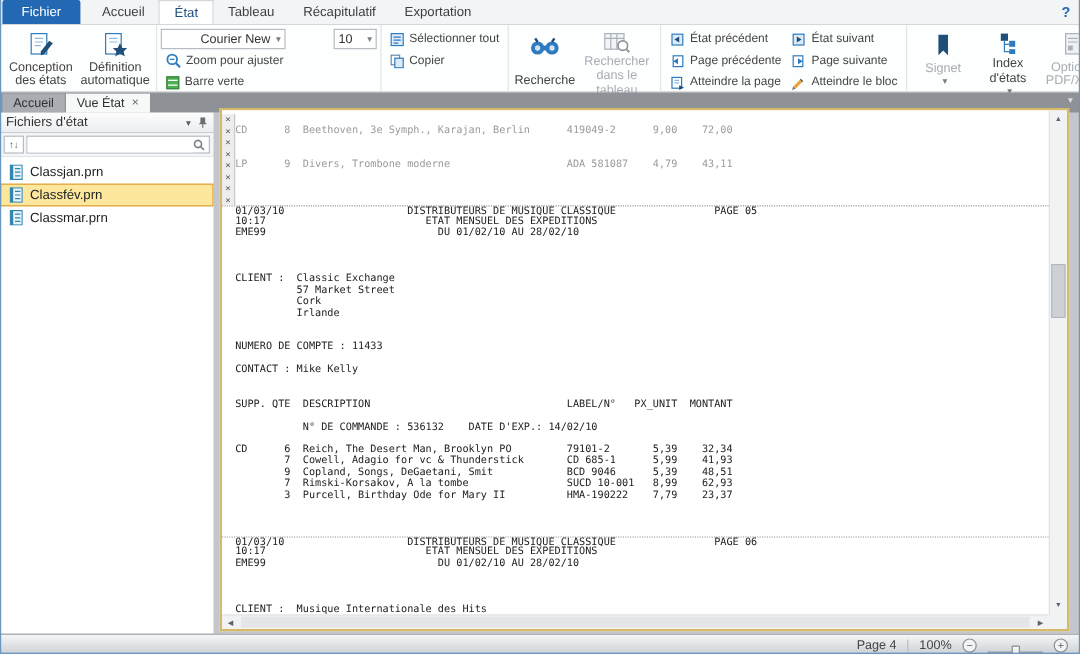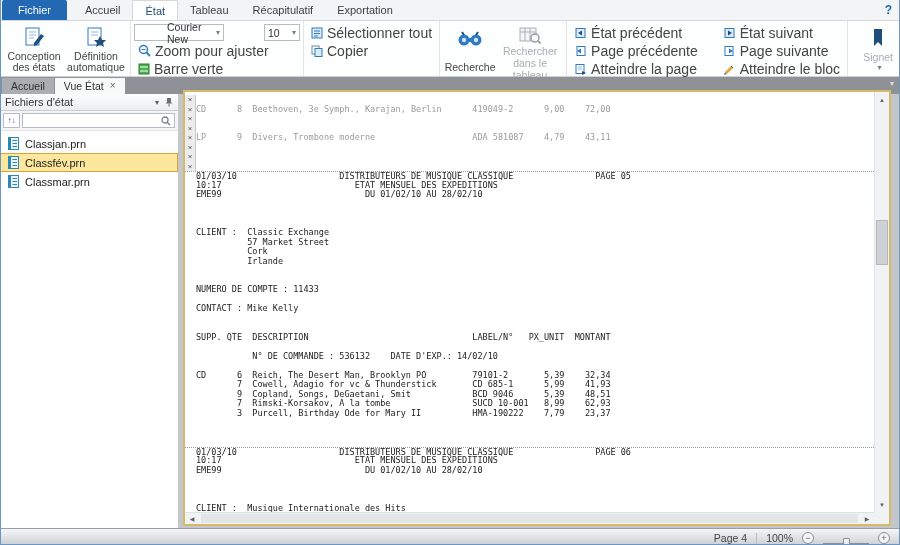--- a/index.html
+++ b/index.html
@@ -20,22 +20,22 @@
   .grp { border-right:1px solid #e2e5e8; display:flex; align-items:flex-start; padding:2px 3px; }
   .bb { width:62px; min-width:54px; display:flex; flex-direction:column; align-items:center;
     padding:3px 1px 1px; font-size:10.5px; color:#444; text-align:center; line-height:1.12; height:52px; }
   .bb .ic { height:24px; display:flex; align-items:center; justify-content:center; margin-bottom:2px; }
   .dis { color:#a8adb3; }
   .col { display:flex; flex-direction:column; gap:1px; padding-top:1px; }
   .combo-row { display:flex; gap:2px; }
   .combo { display:flex; align-items:center; justify-content:space-between; border:1px solid #b6bcc2;
     background:#fff; height:17px; font-size:10.5px; color:#333; padding:0 3px; }
   .dd { color:#7a7f84; font-size:8px; margin-left:3px; }
-  .sb { display:flex; align-items:center; gap:4px; height:17px; font-size:14px; color:#444; padding:0 4px; white-space:nowrap; }
-  .navwrap { display:flex; gap:17px; }
+  .sb { display:flex; align-items:center; gap:4px; height:17px; font-size:10px; color:#444; padding:0 4px; white-space:nowrap; }
+  .navwrap { display:flex; gap:0; }
 
   
   .doctabs { position:absolute; left:0; top:77px; width:900px; height:17px; background:#8e9296;
     display:flex; align-items:flex-end; padding-left:2px; }
   .dtab { height:16px; padding:0 9px; font-size:10.5px; display:flex; align-items:center; gap:6px; color:#2f3234; }
   .dtab.inactive { background:#aaadb1; margin-right:1px; }
   .dtab.active { background:#f7f8f8;justify-content:space-between; }
   .dclose { color:#666; font-size:10px; line-height:1; }
   .doctabs .pin-r { position:absolute; right:6px; top:2px; color:#dadde0; font-size:8px; }
 
@@ -135,21 +135,21 @@
             <polygon points="15,10 17,14 21,14 18,17 19,21 15,18.5 11,21 12,17 9,14 13,14" fill="#1f4e79"></polygon>
           </svg>
       </span>
       <span>Définition automatique</span>
     </div>
   </div>
 
   <div class="grp">
     <div class="col">
       <div class="combo-row">
-        <div class="combo" style="width:90px;padding-left:32px;">
+        <div class="combo" style="width:104px;padding-left:32px;">
           <span>Courier New</span>
           <span class="dd">▾</span>
         </div>
         <div class="combo" style="width:36px;margin-left:38px;">
           <span>10</span>
           <span class="dd">▾</span>
         </div>
       </div>
       <div class="sb">
         <span>

